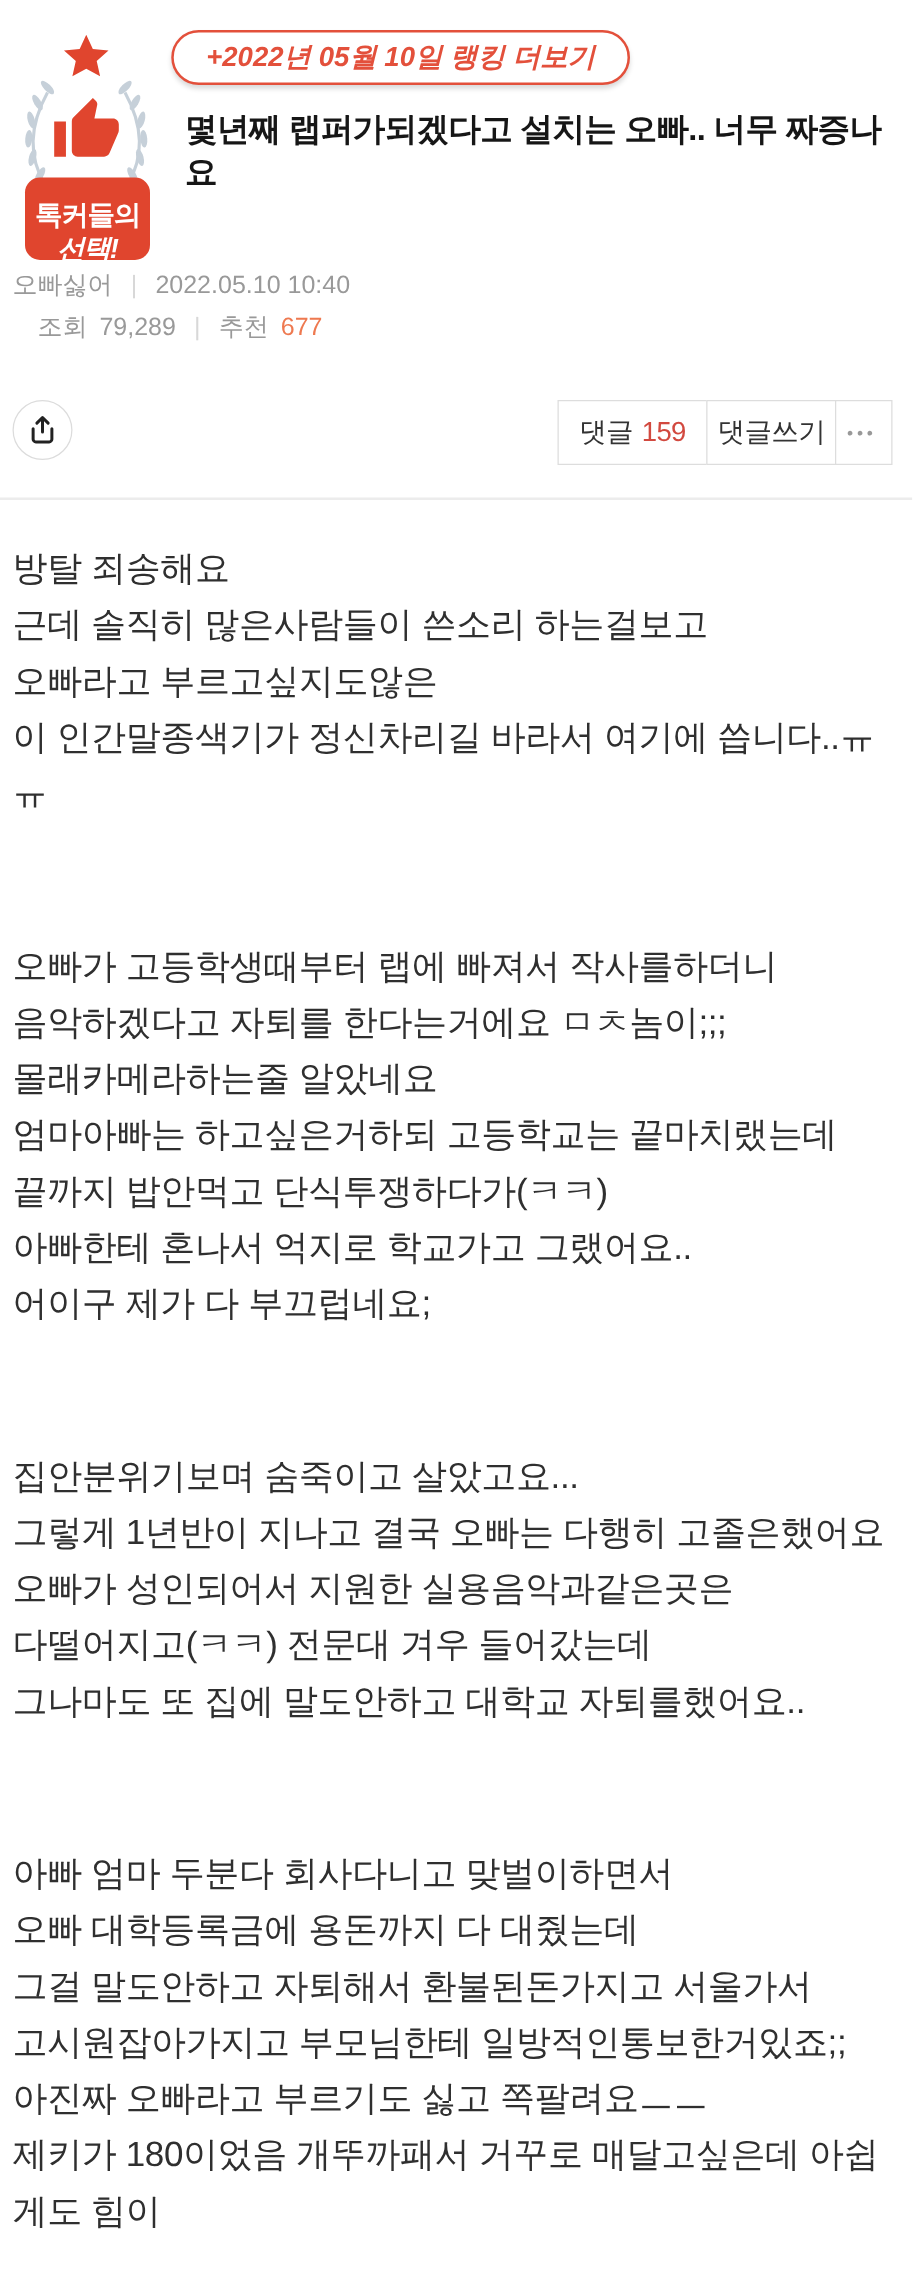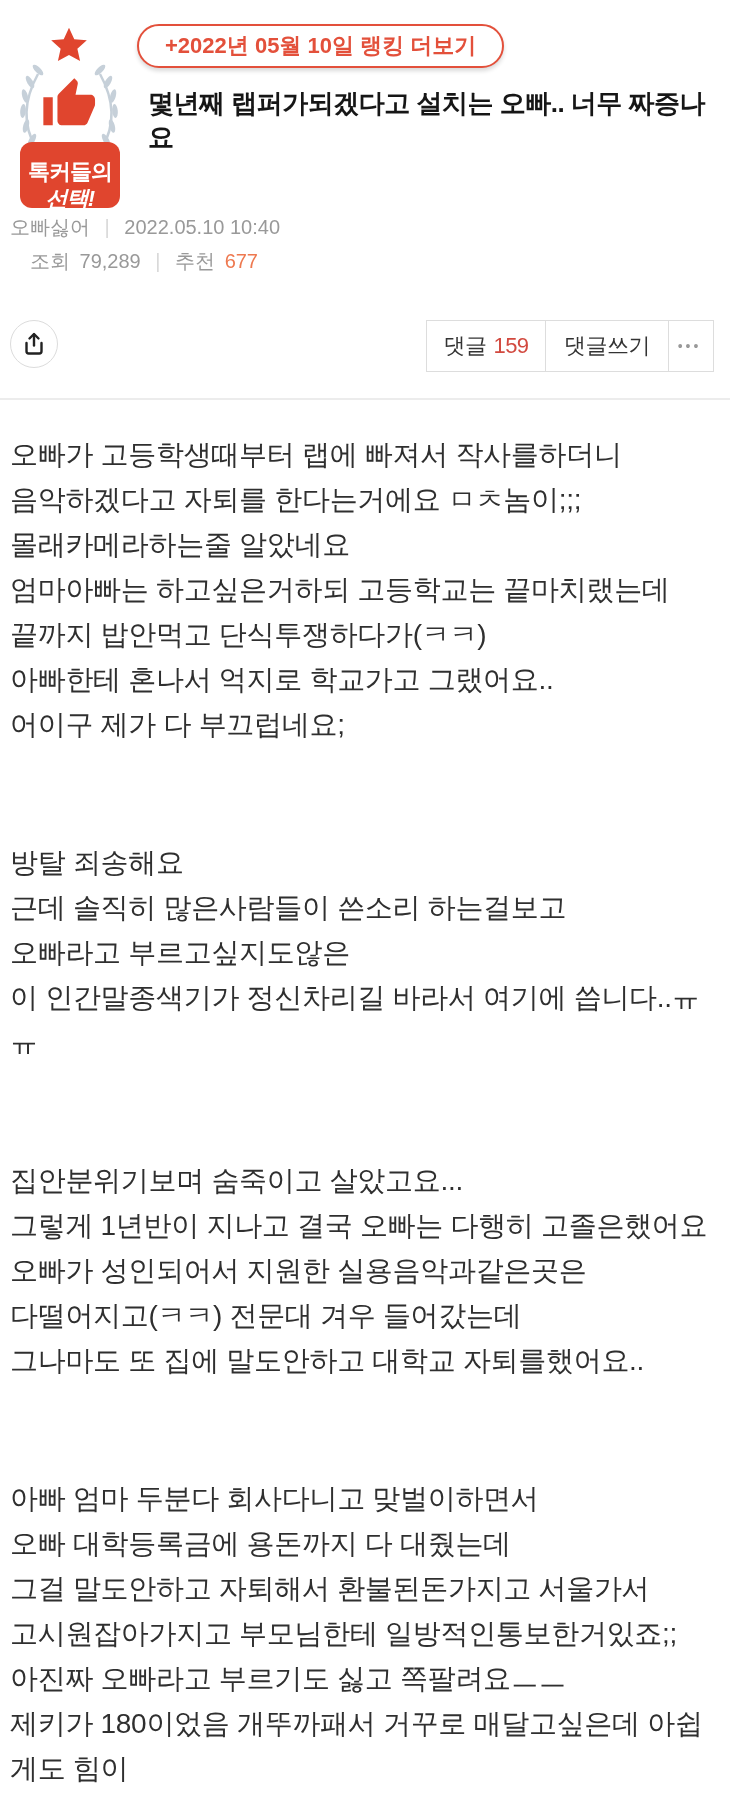--- a/index.html
+++ b/index.html
@@ -21,20 +21,21 @@
   }
   .badge-box .line2 { font-style:italic; }
 
   
   .rank-btn {
     position:absolute; left:137px; top:24px; height:44px; box-sizing:border-box;
     border:2px solid #e3503b; border-radius:24px; background:#fff;
     color:#e3503b; font-size:22px; font-weight:bold; line-height:40px;
     padding:0 26px; box-shadow:0 3px 4px rgba(0,0,0,0.15); cursor:pointer;
     font-family:inherit;
+    font-style:italic;
   }
 
   
   .post-title {
     position:absolute; left:148px; top:86px; width:566px;
     font-size:26px; font-weight:bold; color:#161616; line-height:34px;
     letter-spacing:-0.5px;
   }
   .meta-row { position:absolute; left:10px; font-size:20px; color:#999; }
   .author-row { top:214px; }
@@ -50,21 +51,21 @@
     display:flex; align-items:center; justify-content:center; cursor:pointer; padding:0;
   }
   .btn-group { position:absolute; right:16px; top:320px; display:flex; height:52px; }
   .seg-btn {
     border:1px solid #ddd; background:#fff; font-size:22px; color:#333;
     display:flex; align-items:center; justify-content:center; cursor:pointer;
     box-sizing:border-box; font-family:inherit; letter-spacing:-0.5px;
   }
   .seg-btn + .seg-btn { margin-left:-1px; }
   .seg-comments { width:120px; }
-  .seg-write    { width:124px; }
+  .seg-write    { width:104px; }
   .seg-more     { width:46px; font-size:14px; letter-spacing:3px; color:#999;
                   padding-left:3px; }
   .comment-count { color:#d2493f; margin-left:7px; }
 
   .divider { position:absolute; left:0; top:398px; width:730px; height:2px; background:#ececec; }
 
   
   .post-body {
     position:absolute; left:10px; top:432px; width:710px;
     font-size:28px; line-height:45px; color:#2f2f2f; letter-spacing:-0.3px;
@@ -146,33 +147,33 @@
     <button class="seg-btn seg-write">댓글쓰기</button>
     <button class="seg-btn seg-more">
       <span>•••</span>
     </button>
   </div>
 
   <div class="divider"></div>
 
   <div class="post-body">
       <div class="para">
+        <div class="line">방탈 죄송해요</div>
+        <div class="line">근데 솔직히 많은사람들이 쓴소리 하는걸보고</div>
+        <div class="line">오빠라고 부르고싶지도않은</div>
+        <div class="line">이 인간말종색기가 정신차리길 바라서 여기에 씁니다..ㅠㅠ</div>
+      </div>
+      <div class="para">
         <div class="line">오빠가 고등학생때부터 랩에 빠져서 작사를하더니</div>
         <div class="line">음악하겠다고 자퇴를 한다는거에요 ㅁㅊ놈이;;;</div>
         <div class="line">몰래카메라하는줄 알았네요</div>
         <div class="line">엄마아빠는 하고싶은거하되 고등학교는 끝마치랬는데</div>
         <div class="line">끝까지 밥안먹고 단식투쟁하다가(ㅋㅋ)</div>
         <div class="line">아빠한테 혼나서 억지로 학교가고 그랬어요..</div>
         <div class="line">어이구 제가 다 부끄럽네요;</div>
-      </div>
-      <div class="para">
-        <div class="line">방탈 죄송해요</div>
-        <div class="line">근데 솔직히 많은사람들이 쓴소리 하는걸보고</div>
-        <div class="line">오빠라고 부르고싶지도않은</div>
-        <div class="line">이 인간말종색기가 정신차리길 바라서 여기에 씁니다..ㅠㅠ</div>
       </div>
       <div class="para">
         <div class="line">집안분위기보며 숨죽이고 살았고요...</div>
         <div class="line">그렇게 1년반이 지나고 결국 오빠는 다행히 고졸은했어요</div>
         <div class="line">오빠가 성인되어서 지원한 실용음악과같은곳은</div>
         <div class="line">다떨어지고(ㅋㅋ) 전문대 겨우 들어갔는데</div>
         <div class="line">그나마도 또 집에 말도안하고 대학교 자퇴를했어요..</div>
       </div>
       <div class="para">
         <div class="line">아빠 엄마 두분다 회사다니고 맞벌이하면서</div>

